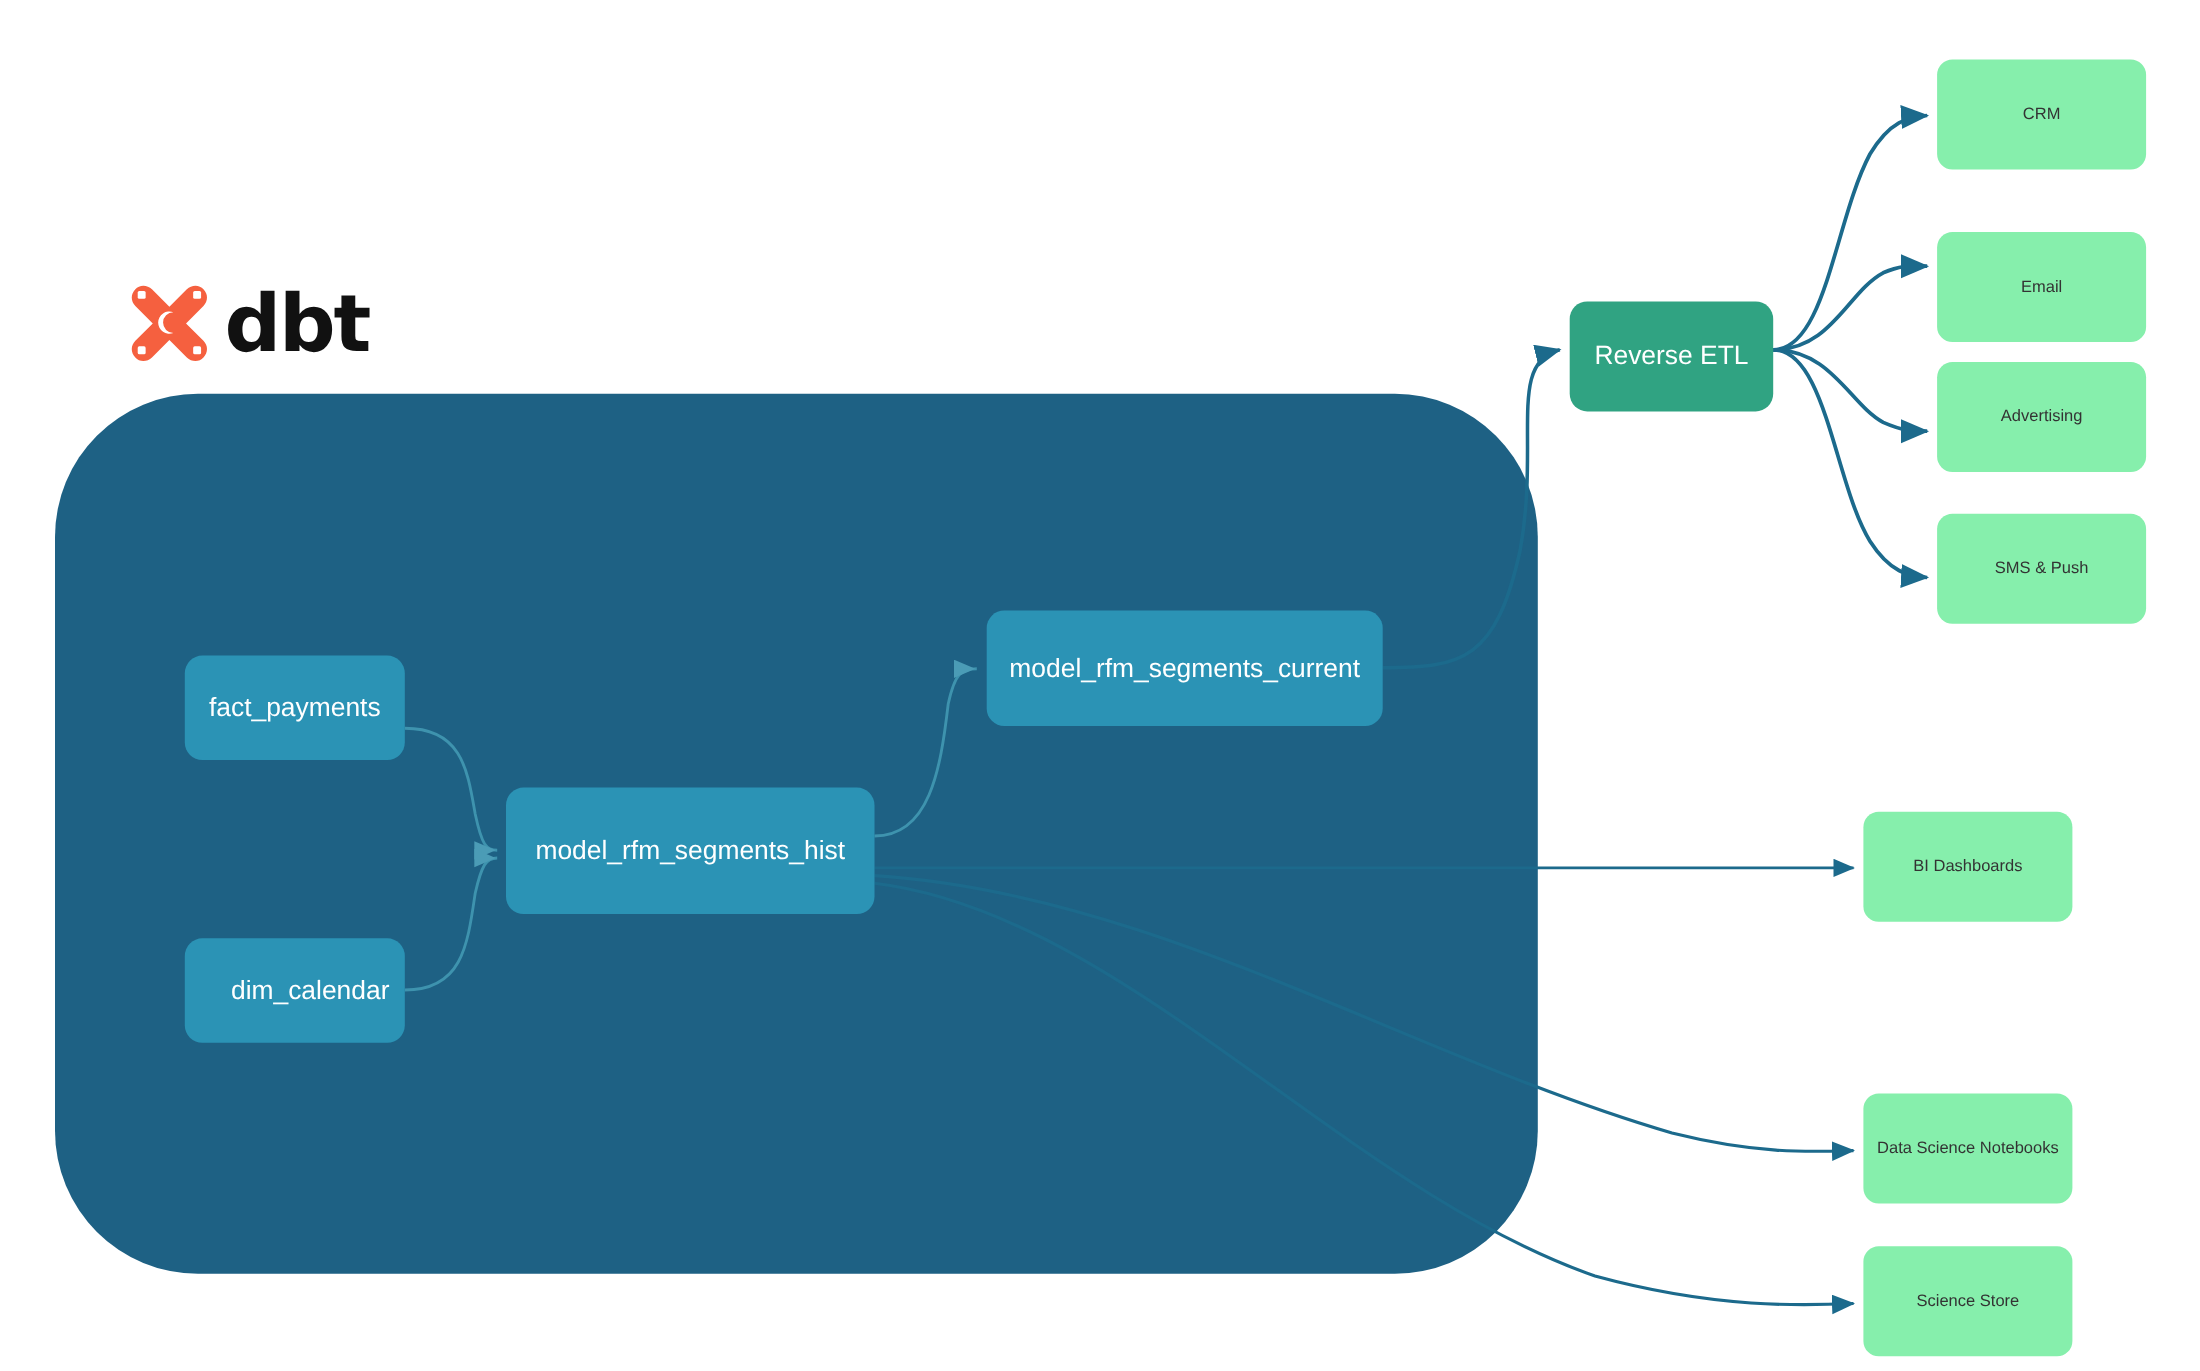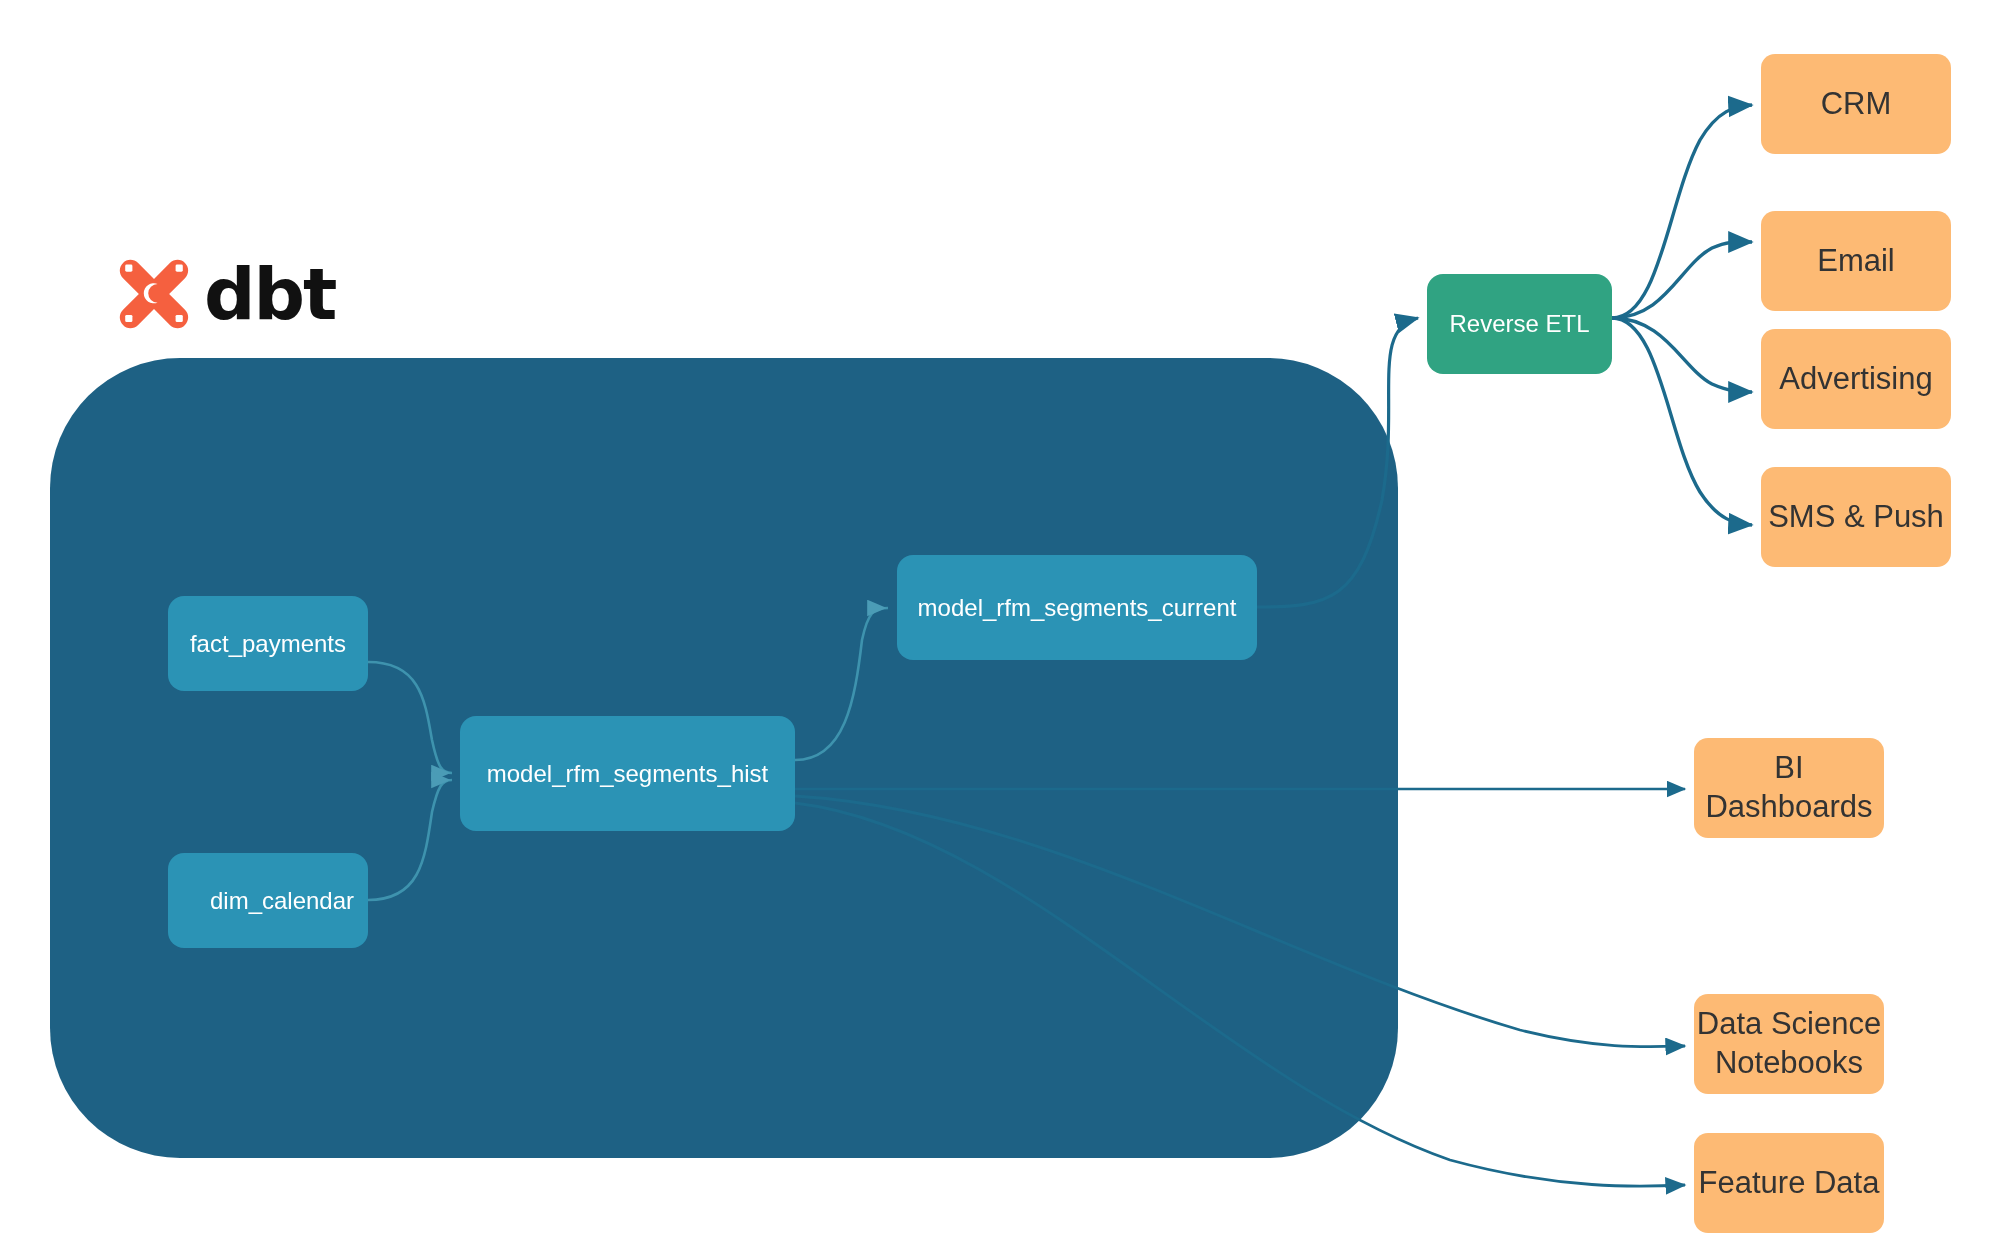--- a/index.html
+++ b/index.html
@@ -74,23 +74,23 @@
     border-radius: 16px;
     justify-content: center;
   }
   .node-reverse-etl {
     background: #30a382;
     color: #ffffff;
     font-size: 24px;
     border-radius: 16px;
   }
   .node-dest {
-    background: #fdba74;
+    background: #86efac;
     color: #333333;
-    font-size: 31px;
+    font-size: 15px;
     border-radius: 14px;
   }
 </style>
 </head>
 <body>
 
 <div id="canvas">
 
   <div class="container-box"></div>
 
@@ -180,16 +180,16 @@
 
   <div class="node node-dest" style="left:1694px; top:738px; width:190px; height:100px;">
     <span>BI Dashboards</span>
   </div>
 
   <div class="node node-dest" style="left:1694px; top:994px; width:190px; height:100px;">
     <span>Data Science Notebooks</span>
   </div>
 
   <div class="node node-dest" style="left:1694px; top:1133px; width:190px; height:100px;">
-    <span>Feature Data</span>
+    <span>Science Store</span>
   </div>
 
 </div>
 
 </body></html>

